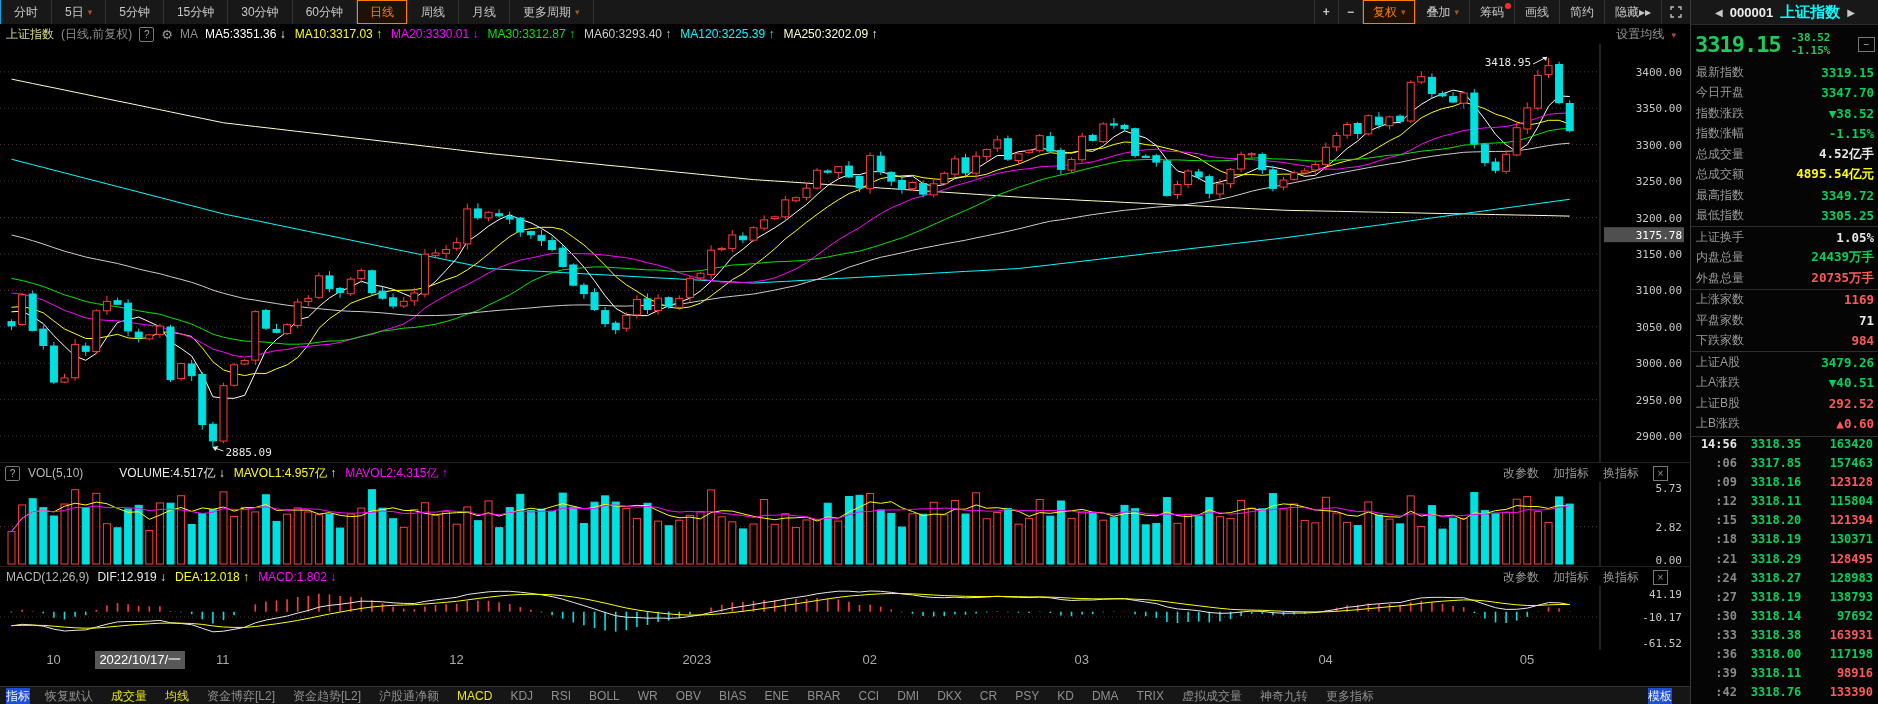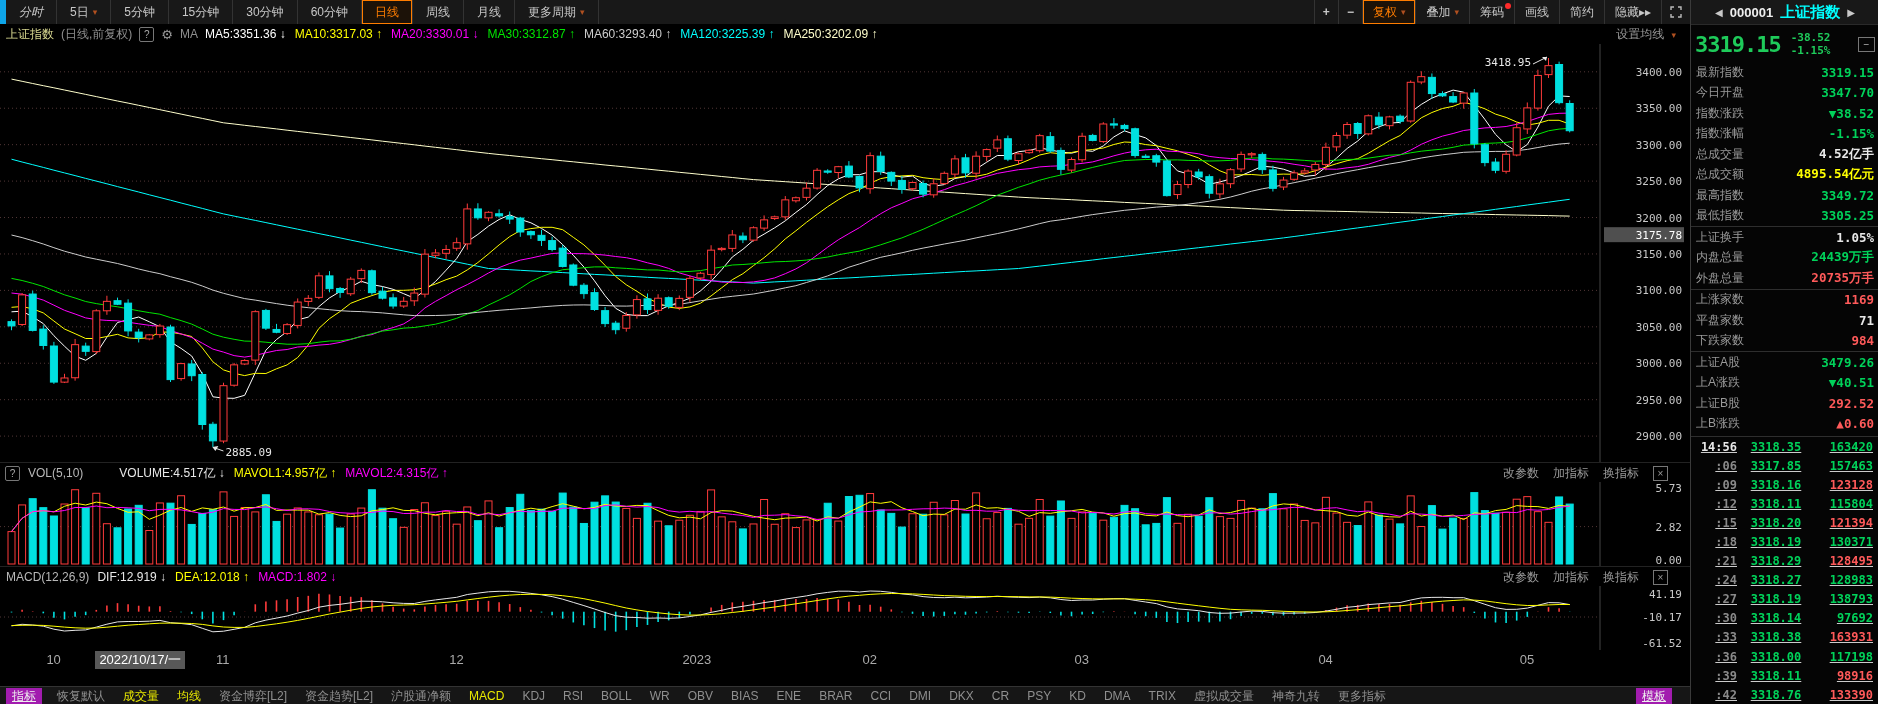--- a/index.html
+++ b/index.html
@@ -5,21 +5,21 @@
   html,body{margin:0;padding:0;background:#000;}
   .app{position:relative;width:1878px;height:704px;background:#000;overflow:hidden;
        font-family:"Liberation Sans","DejaVu Sans",sans-serif;color:#ccc;-webkit-font-smoothing:none;}
   .num{font-family:"DejaVu Sans Mono",monospace;font-weight:bold;}
 
   
   .toolbar{position:absolute;left:0;top:0;width:1690px;height:24px;background:#181818;
            border-bottom:1px solid #2a2a2a;display:flex;align-items:center;font-size:12px;}
   .pgroup{display:flex;height:24px;align-items:stretch;}
   .pbtn{display:flex;align-items:center;padding:0 13px;color:#c8c8c8;border-right:1px solid #333;cursor:default;white-space:nowrap;}
-  .pbtn:first-child{border-left:6px solid #0ea5e9;font-style:italic;}
+  .pbtn:first-child{border-left:1px solid #0ea5e9;}
   .pbtn.active{color:#ff7d00;box-shadow:inset 0 0 0 1px #ff7d00;background:#1c1208;}
   .caret{font-size:9px;margin-left:4px;color:#b05020;}
   .tgroup{margin-left:auto;display:flex;align-items:center;height:24px;}
   .tbtn{display:flex;align-items:center;padding:0 10px;height:24px;color:#c8c8c8;border-left:1px solid #333;position:relative;white-space:nowrap;}
   .tbtn.sq{padding:0 8px;font-weight:bold;}
   .tbtn.accent{color:#ff7d00;box-shadow:inset 0 0 0 1px #ff7d00;background:#1c1208;justify-content:flex-end;}
   .tbtn .dot{position:absolute;top:3px;right:3px;width:6px;height:6px;border-radius:50%;background:#ff2a2a;}
 
   
   .ma-row{position:absolute;left:0;top:24px;width:1690px;height:20px;display:flex;align-items:center;
@@ -49,21 +49,21 @@
              justify-content:center;font-size:10px;margin-right:8px;}
 
   
   #date-axis{position:absolute;left:0;top:650px;width:1690px;height:18px;font-size:13px;color:#aaa;}
   #date-axis .dt{position:absolute;top:2px;}
   #date-axis .dt.boxed{background:#585858;color:#fff;padding:0 4px;top:1px;}
   #bottom-bar{position:absolute;left:0;top:686px;width:1690px;height:18px;background:#161616;border-top:1px solid #333;
               display:flex;align-items:center;font-size:12px;color:#8f8f8f;}
   #bottom-bar .bitem{margin:0 9px;white-space:nowrap;}
   #bottom-bar .bitem.active{color:#e8e800;}
-  #bottom-bar .bitem.boxed{background:#a21caf;color:#eee;padding:0 6px;margin:0 6px;text-decoration:underline;}
+  #bottom-bar .bitem.boxed{background:#1d4ed8;color:#eee;padding:0 0;margin:0 6px;}
   #bottom-bar .bitem.pushr{margin-left:auto;margin-right:18px;}
 
   
   .panel{position:absolute;left:1690px;top:0;width:188px;height:704px;background:#050505;border-left:1px solid #3a3a3a;}
   .p-head{height:24px;background:#181818;border-bottom:1px solid #2a2a2a;display:flex;align-items:center;
           justify-content:center;gap:7px;}
   .p-head .nav{color:#c8c8c8;font-size:10px;}
   .p-code{color:#eee;font-size:13px;font-weight:bold;}
   .p-name{color:#00ffff;font-size:15px;font-weight:bold;}
   .p-price{height:38px;display:flex;align-items:center;padding:0 4px;}
@@ -71,21 +71,21 @@
   .p-delta{margin-left:10px;font-size:11px;color:#1ecb5a;line-height:13px;text-align:right;}
   .p-min{margin-left:auto;width:15px;height:13px;border:1px solid #777;color:#bbb;font-size:10px;
          display:flex;align-items:center;justify-content:center;}
   .p-stats{position:absolute;left:0;top:62px;width:188px;}
   .s-row{height:20.5px;display:flex;align-items:center;padding:0 5px;font-size:12px;gap:48px;}
   .s-row.divider{border-bottom:1px solid #2e2e2e;}
   .s-label{color:#9a9a9a;}
   .s-val{margin-left:auto;font-size:12.5px;}
   .c-green{color:#00d25a;} .c-red{color:#ff5a5a;} .c-yellow{color:#ffff00;} .c-white{color:#e8e8e8;}
   .p-ticks{position:absolute;left:0;top:436px;width:188px;border-top:1px solid #2e2e2e;}
-  .t-row{height:19.1px;display:flex;align-items:center;padding:0 6px;font-size:12px;text-decoration:underline;}
+  .t-row{height:19.1px;display:flex;align-items:flex-start;padding:0 6px;font-size:12px;}
   .t-time{width:40px;text-align:right;color:#8a8a8a;}
   .t-time.first{color:#e8e8e8;}
   .t-price{flex:1;text-align:center;}
   .t-vol{width:58px;text-align:right;}
   svg text{font-family:"DejaVu Sans Mono",monospace;}
 </style>
 </head>
 <body>
 
 <div class="app">

